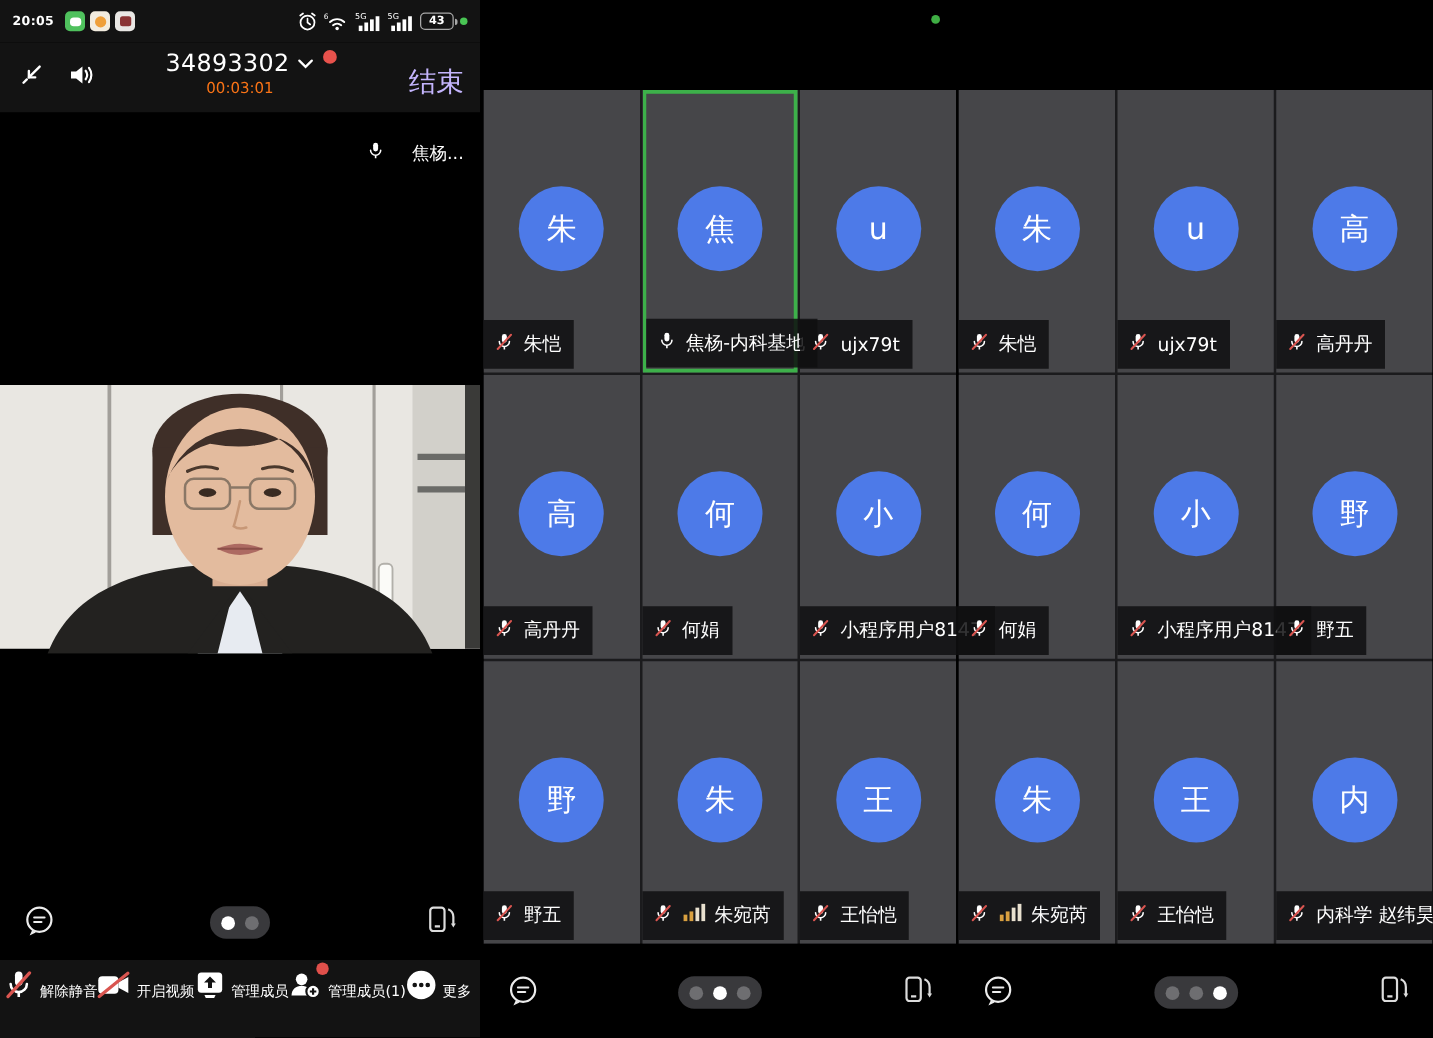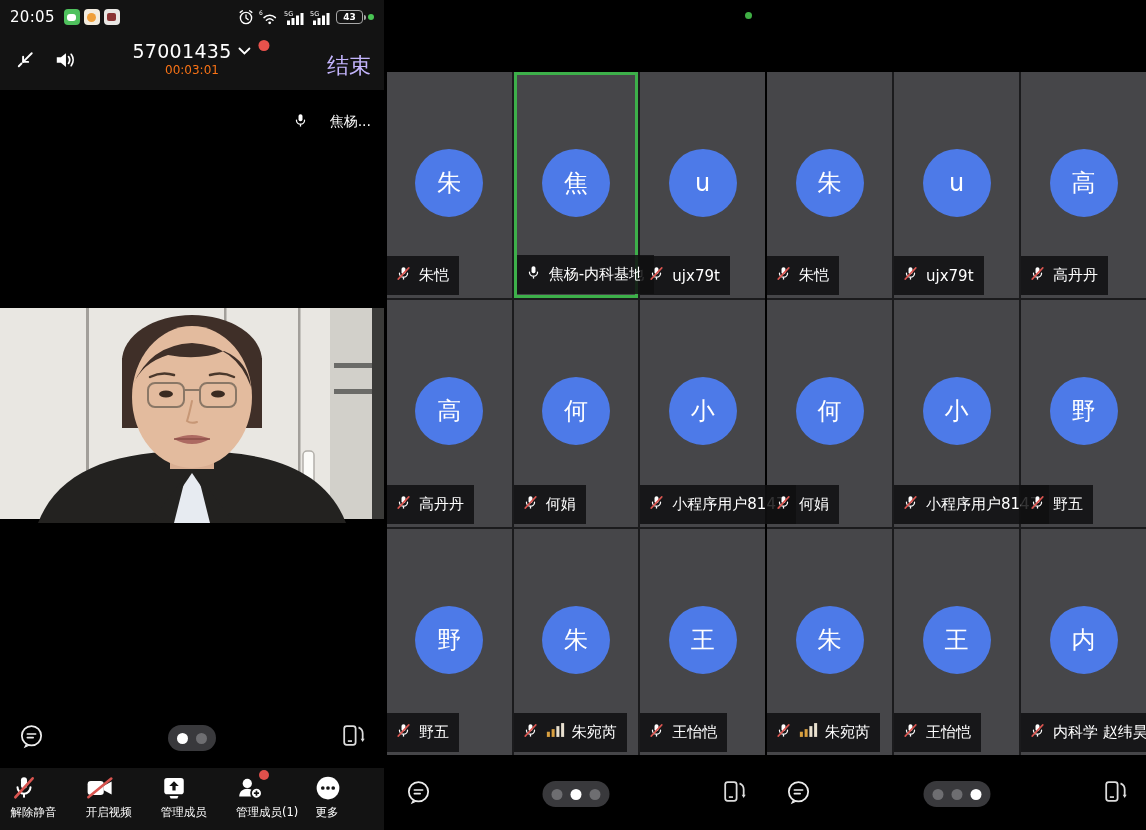--- a/index.html
+++ b/index.html
@@ -3,21 +3,21 @@
 <meta charset="utf-8">
 <style>
   *{margin:0;padding:0;box-sizing:border-box}
   html,body{width:1146px;height:830px;background:#000;overflow:hidden;
     font-family:"DejaVu Sans","Liberation Sans",sans-serif;color:#fff;}
   .app{display:flex;width:1146px;height:830px;background:#000}
 
   
   .phone-left{width:384px;height:830px;flex:none;background:#000;position:relative}
   .status-bar{height:34px;background:#131313;display:flex;align-items:center;padding:0 10px;gap:4px}
-  .sb-time{font-size:15px;font-weight:normal;letter-spacing:.3px;margin-right:5px}
+  .sb-time{font-size:10px;font-weight:bold;letter-spacing:.3px;margin-right:5px}
   .app-ico{width:16px;height:16px;border-radius:4px;flex:none;display:flex;align-items:center;justify-content:center}
   .app-ico.wechat{background:#4fc15d}
   .app-ico.wechat .bub{width:9px;height:7px;background:#fff;border-radius:3px}
   .app-ico.a2{background:#f3ecdf}
   .app-ico.a2 .c{width:9px;height:9px;border-radius:50%;background:#ef9f3a}
   .app-ico.a3{background:#e9e7e4}
   .app-ico.a3 .c{width:9px;height:8px;border-radius:2px;background:#8a3434}
   .sb-spacer{flex:1}
   .sb-right{display:flex;align-items:center;gap:5px}
   .batt{position:relative;width:27px;height:14px;border:1px solid #a8a8a8;border-radius:4px;
@@ -42,21 +42,21 @@
 
   .lower-black{height:245px;background:#000;position:relative}
   .float-row{position:absolute;left:0;right:0;bottom:16px;height:28px;padding:0 18px;
     display:flex;align-items:center;justify-content:space-between}
   .pager{position:absolute;left:50%;transform:translateX(-50%);height:26px;border-radius:13px;
     background:#39393c;display:flex;align-items:center;gap:8px;padding:0 9px}
   .pager .dot{width:11px;height:11px;border-radius:50%;background:#6e6e71}
   .pager .dot.on{background:#fff}
 
   .toolbar{height:62px;background:#131313;display:flex;justify-content:space-around;align-items:flex-start;padding:6px 2px 0}
-  .tb-item{display:flex;flex-direction:column;align-items:flex-start;gap:4px;min-width:58px}
+  .tb-item{display:flex;flex-direction:row;align-items:flex-end;gap:4px;min-width:58px}
   .tb-icon{position:relative;height:27px;display:flex;align-items:center;justify-content:center}
   .tb-label{font-size:11.5px;color:#fff;white-space:nowrap}
   .badge-dot{position:absolute;top:-4px;right:-5px;width:10px;height:10px;border-radius:50%;background:#e0504b;z-index:2}
 
   
   .right{flex:1;display:flex}
   .screen{width:381px;flex:none;position:relative;background:#000}
   .screen.s1{border-left:3px solid #000}
   .screen.s2{border-left:2px solid #000}
   .cam-dot{position:absolute;top:12px;right:13px;width:7px;height:7px;border-radius:50%;background:#3fae44;z-index:3}
@@ -134,21 +134,21 @@
           <line x1="5" y1="19" x2="7.8" y2="16.2" stroke="#fff" stroke-width="2" stroke-linecap="round"></line>
         </svg>
         <svg width="25" height="22" viewBox="0 0 26 24">
           <path d="M3.5 9 h4.5 L13.5 4.5 v15 L8 15 H3.5 z" fill="#fff"></path>
           <path d="M16.3 8.3 a6.3 6.3 0 0 1 0 7.4" stroke="#fff" stroke-width="1.9" fill="none" stroke-linecap="round"></path>
           <path d="M19.2 5.8 a10.3 10.3 0 0 1 0 12.4" stroke="#fff" stroke-width="1.9" fill="none" stroke-linecap="round"></path>
         </svg>
       </div>
       <div class="hdr-center">
         <div class="mid-row">
-          <span class="meeting-id">57001435</span>
+          <span class="meeting-id">34893302</span>
           <svg width="14" height="10" viewBox="0 0 14 10">
             <path d="M2 2.5 L7 7.5 L12 2.5" stroke="#fff" stroke-width="1.8" fill="none" stroke-linecap="round"></path>
           </svg>
           <span class="red-dot"></span>
         </div>
         <div class="duration">00:03:01</div>
       </div>
       <span class="end-btn">结束</span>
     </div>
 

